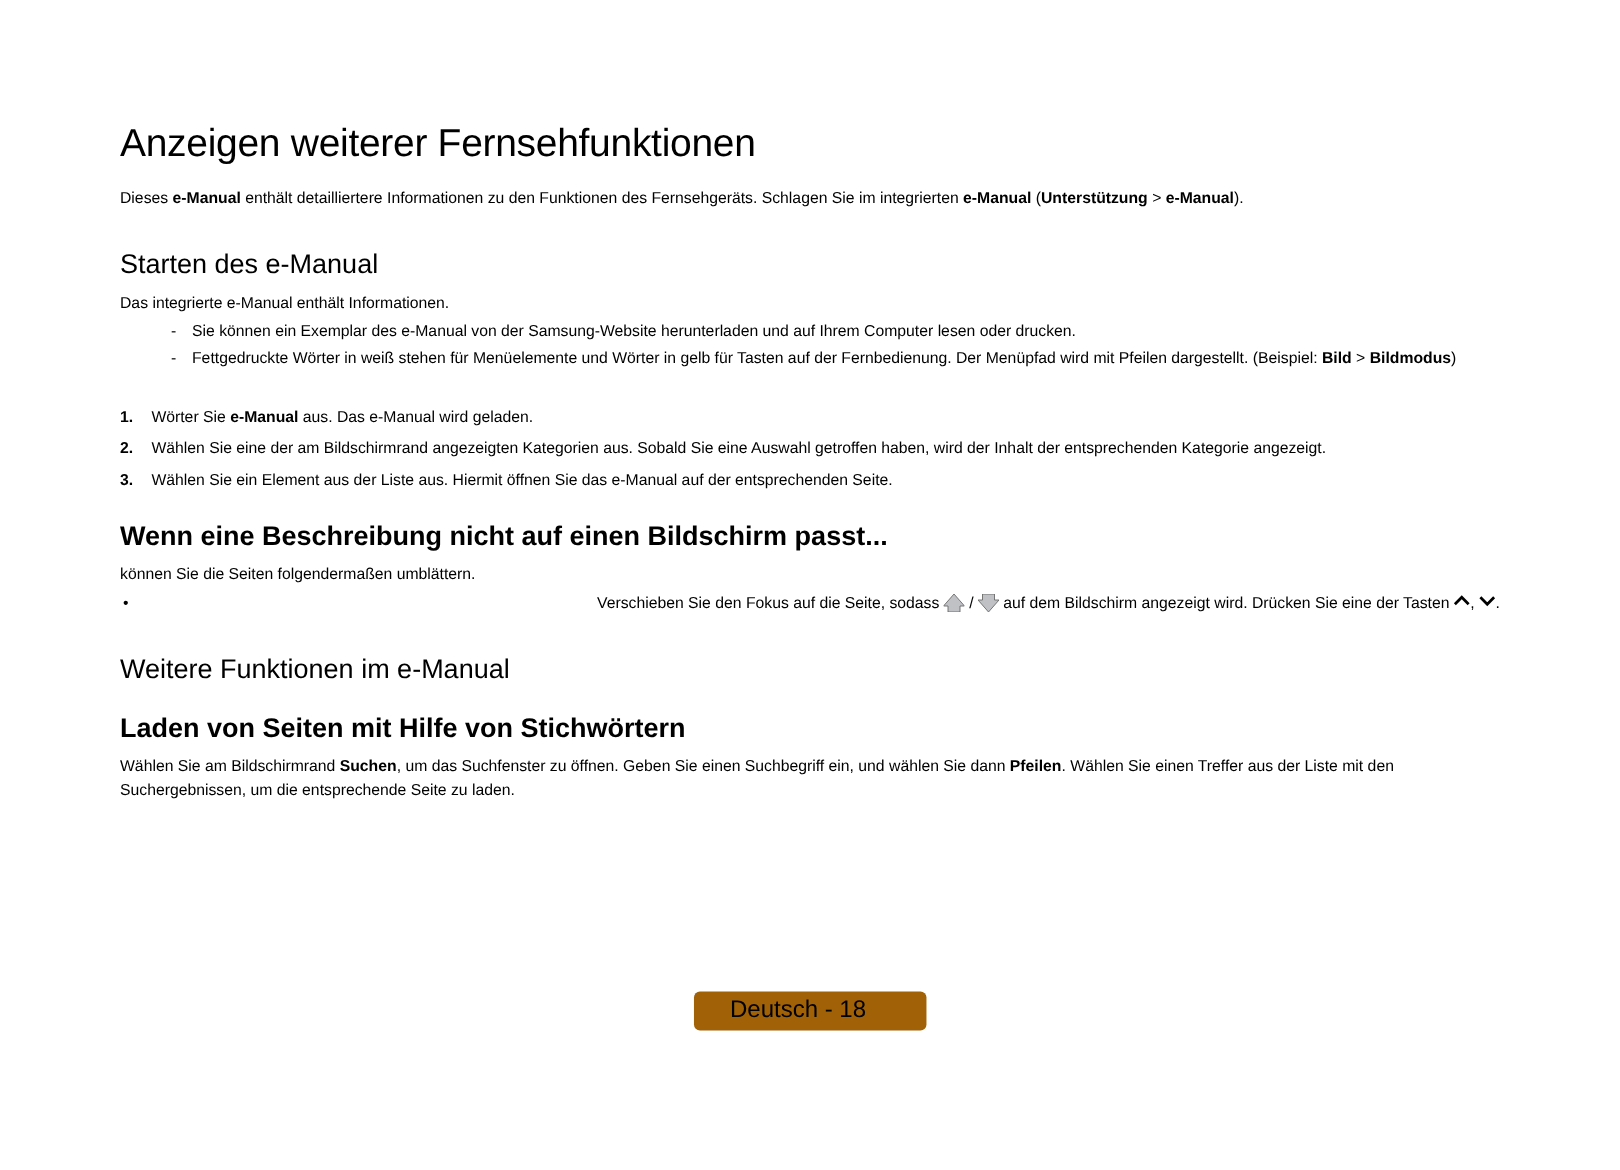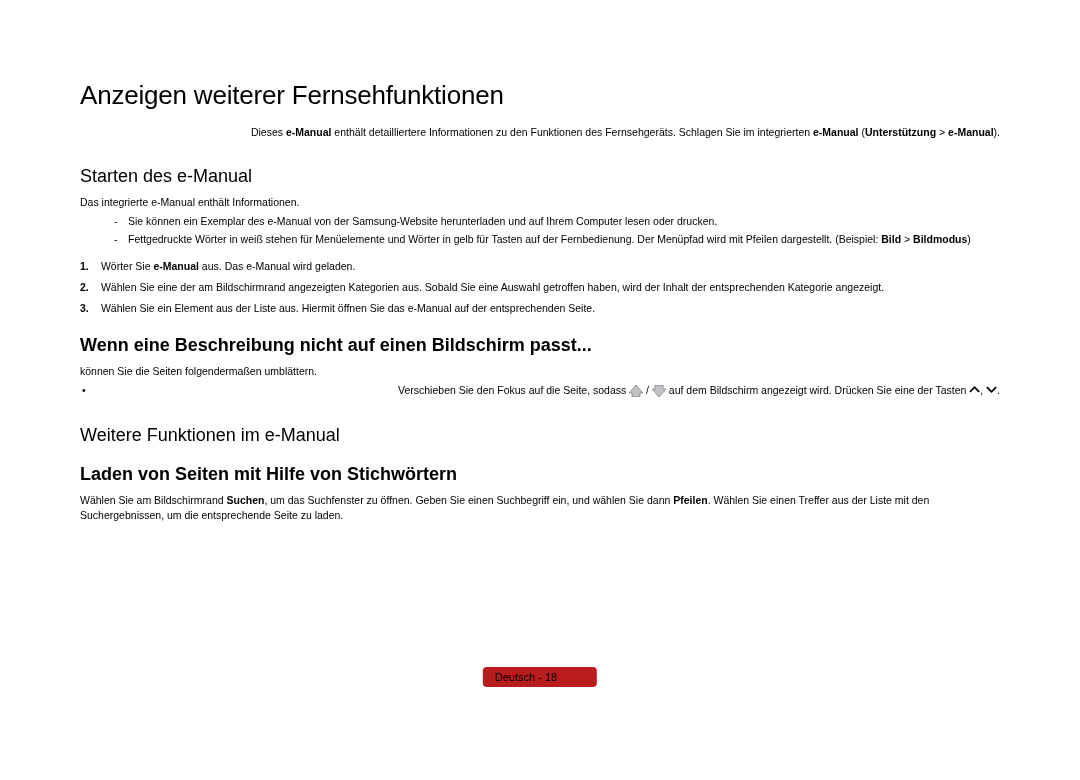--- a/index.html
+++ b/index.html
@@ -7,23 +7,23 @@
   .page {
     width: 1080px;
     height: 715px;
     padding: 80px 80px 30px 80px;
     position: relative;
   }
   h1 { font-size: 26px; font-weight: 400; margin-bottom: 14px; letter-spacing: -0.2px; }
   h2 { font-size: 18px; font-weight: 400; margin-top: 26px; margin-bottom: 8px; }
   h3 { font-size: 18px; font-weight: 700; margin-top: 18px; margin-bottom: 8px; }
   p, li, .body-text { font-size: 10.5px; line-height: 1.45; }
-  .intro { margin-bottom: 4px; text-align: right; }
+  .intro { margin-bottom: 4px; }
   .bold { font-weight: 700; }
-  ul.dashes { list-style: none; padding-left: 34px; margin-top: 4px; margin-bottom: 12px; }
+  ul.dashes { list-style: none; padding-left: 34px; margin-top: 4px; margin-bottom: 24px; }
   ul.dashes li { position: relative; padding-left: 14px; margin-bottom: 2px; }
   ul.dashes li::before { content: "-"; position: absolute; left: 0; }
   ol.steps { list-style: none; padding-left: 0; margin-top: 6px; }
   ol.steps li { margin-bottom: 6px; }
   ol.steps .num { font-weight: 700; display: inline-block; width: 18px; }
   ul.bullets { list-style: none; padding-left: 0; margin-top: 4px; }
   ul.bullets li { position: relative; padding-left: 14px; text-align: right; }
   ul.bullets li::before { content: "•"; position: absolute; left: 2px; }
   .arrow-up, .arrow-down {
     display: inline-block;
@@ -35,24 +35,24 @@
   .chevron-up, .chevron-down {
     display: inline-block;
     vertical-align: middle;
   }
   .chevron-up svg, .chevron-down svg { width: 11px; height: 9px; }
   .footer {
     position: absolute;
     bottom: 28px;
     left: 50%;
     transform: translateX(-50%);
-    background: #b91c1c;
+    background: #a16207;
     border-radius: 4px;
-    padding: 4px 40px 4px 12px;
-    font-size: 11px;
+    padding: 4px 40px 4px 24px;
+    font-size: 16px;
     white-space: nowrap;
   }
 </style>
 </head>
 <body>
 
 <div class="page">
 
   <h1>Anzeigen weiterer Fernsehfunktionen</h1>
 

